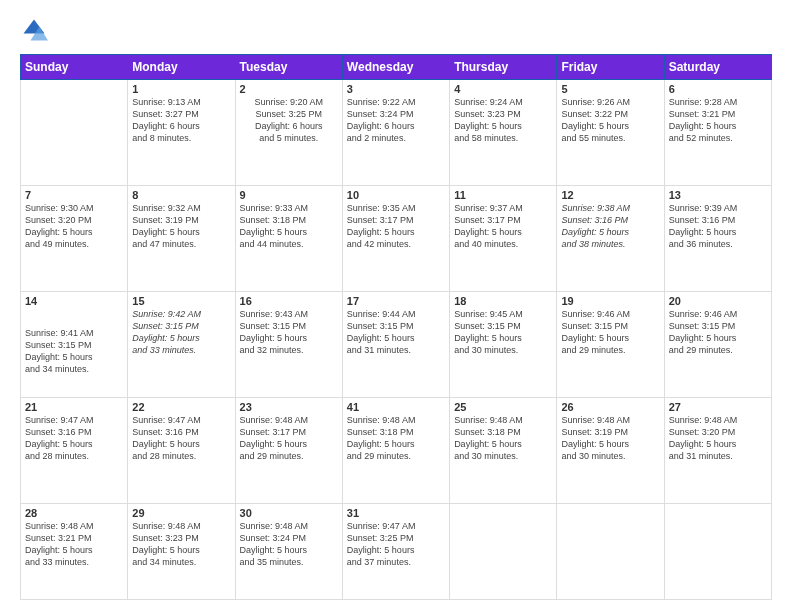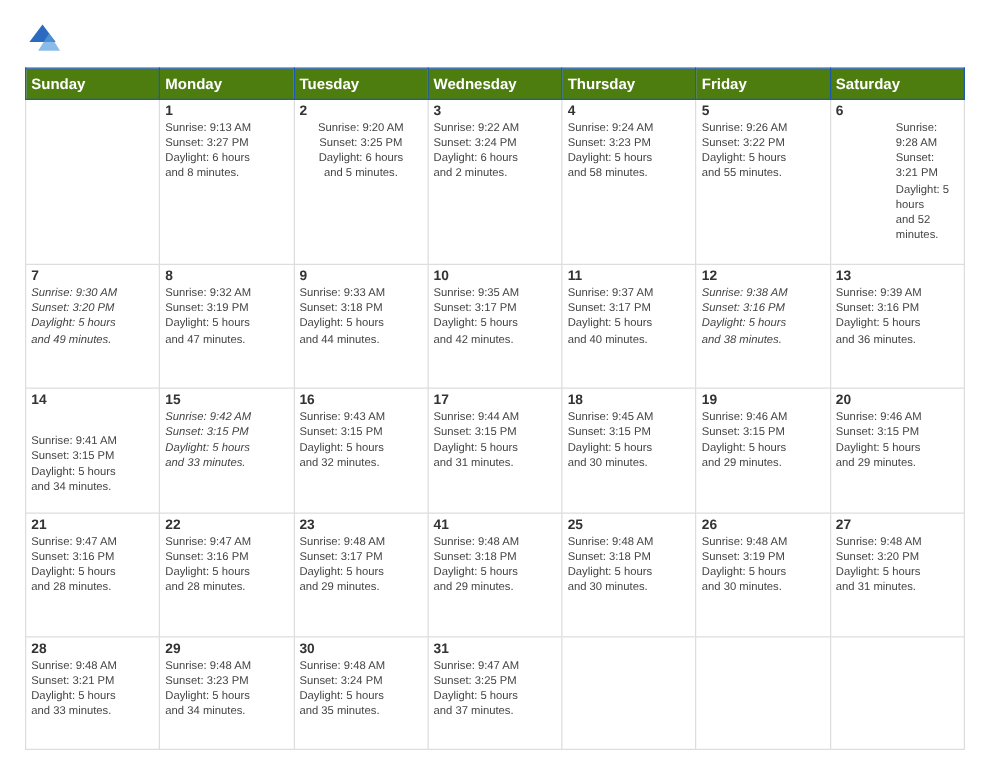--- a/index.html
+++ b/index.html
@@ -62,21 +62,21 @@
       color: #555;
     }
     .calendar {
       flex: 1;
       border: 1px solid #ccc;
       border-collapse: collapse;
       width: 100%;
       table-layout: fixed;
     }
     .calendar th {
-      background-color: #4d7c0f;
+      background-color: #6d28d9;
       color: white;
       font-size: 12px;
       font-weight: bold;
       padding: 5px 4px;
       text-align: left;
       border: 1px solid #1a5aaf;
     }
     .calendar td {
       vertical-align: top;
       border: 1px solid #ddd;
@@ -170,30 +170,30 @@
           </td>
           <td>
             <span class="day-num">5</span>
             <div class="day-info" style="white-space: pre-line;">Sunrise: 9:26 AM
 Sunset: 3:22 PM
 Daylight: 5 hours
 and 55 minutes.</div>
           </td>
           <td>
             <span class="day-num">6</span>
-            <div class="day-info" style="white-space: pre-line; margin-left: 48px;">Sunrise: 9:28 AM
+            <div class="day-info" style="white-space: pre-line;">Sunrise: 9:28 AM
 Sunset: 3:21 PM
 Daylight: 5 hours
 and 52 minutes.</div>
           </td>
         </tr>
         <tr>
           <td>
             <span class="day-num">7</span>
-            <div class="day-info" style="white-space: pre-line; font-style: italic;">Sunrise: 9:30 AM
+            <div class="day-info" style="white-space: pre-line;">Sunrise: 9:30 AM
 Sunset: 3:20 PM
 Daylight: 5 hours
 and 49 minutes.</div>
           </td>
           <td>
             <span class="day-num">8</span>
             <div class="day-info" style="white-space: pre-line;">Sunrise: 9:32 AM
 Sunset: 3:19 PM
 Daylight: 5 hours
 and 47 minutes.</div>

